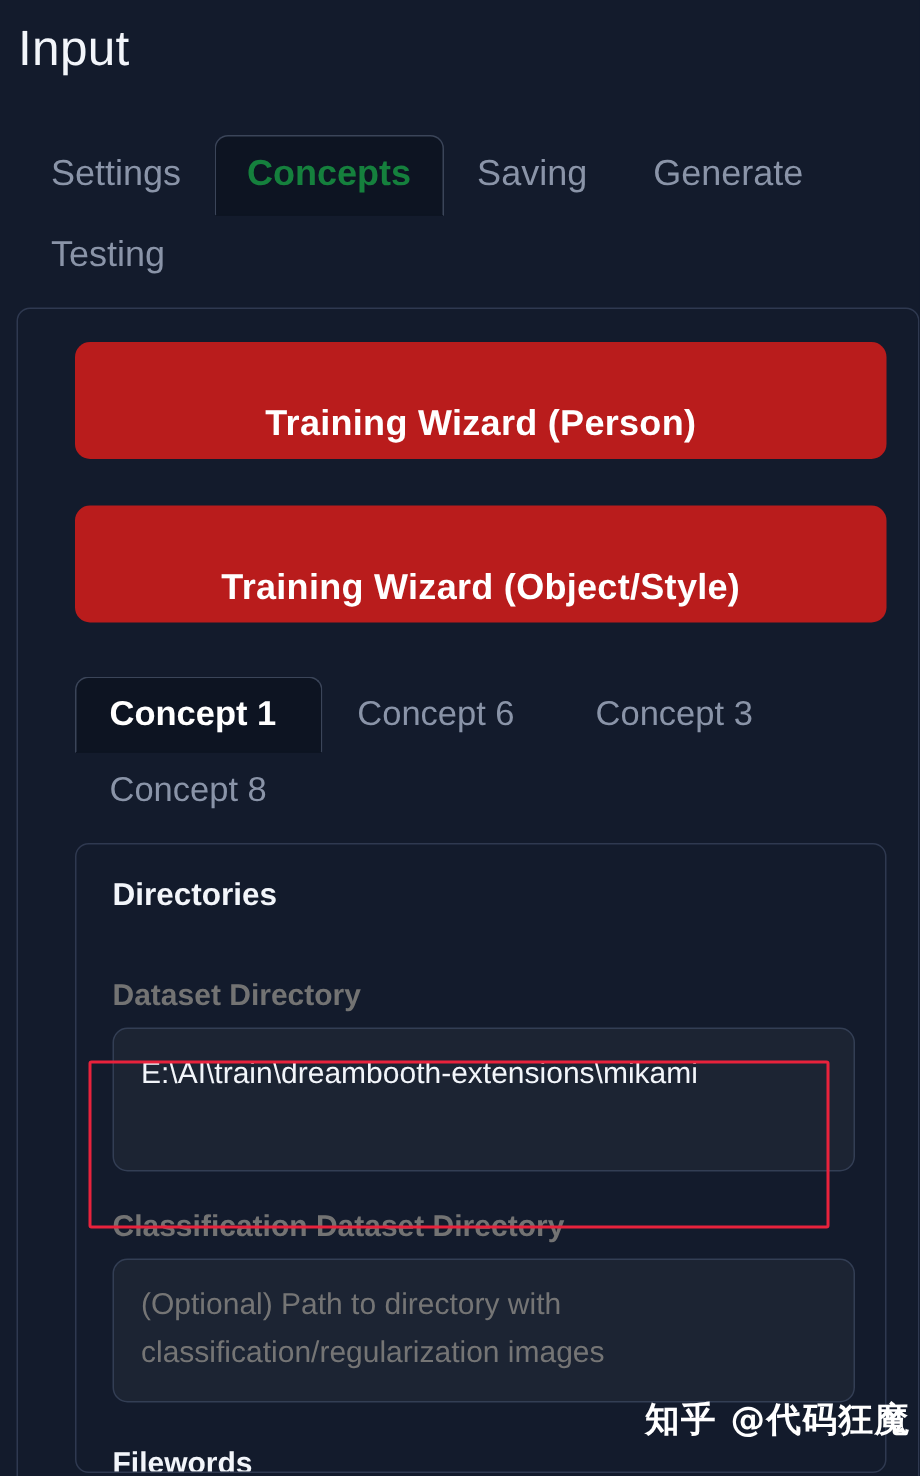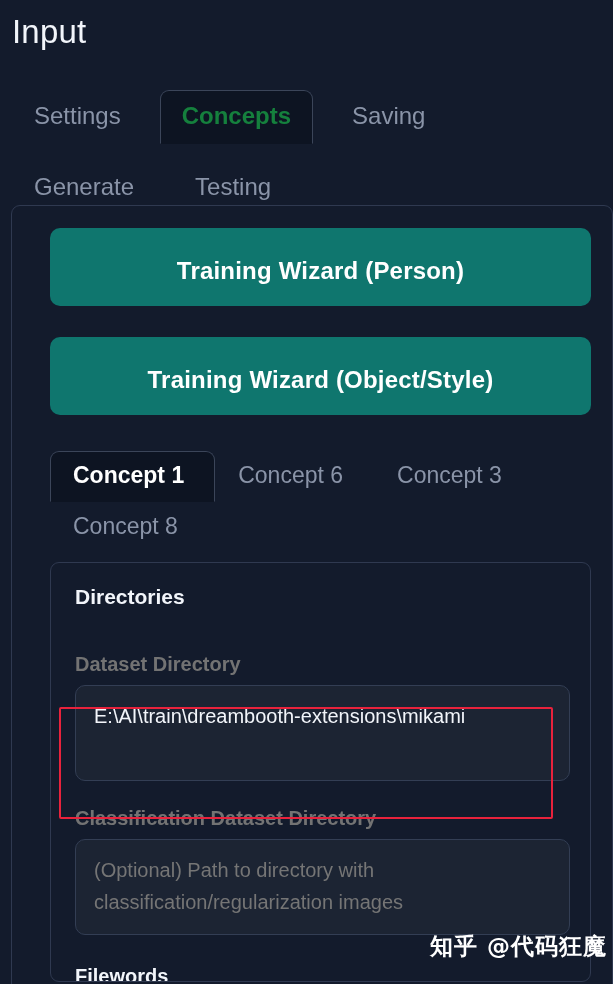--- a/index.html
+++ b/index.html
@@ -32,21 +32,20 @@
   
   .tabstrip {
     position: absolute;
     left: 12px;
     top: 90px;
     width: 589px;
     display: flex;
     flex-wrap: wrap;
     align-items: flex-start;
     row-gap: 0px;
-    gap: 17px;
   }
 
   .tab {
     font-size: 24px;
     line-height: 28px;
     color: #8a94a8;
     padding: 11px 21px 13px 21px;
     border: 1px solid transparent;
     border-radius: 9px 9px 0 0;
     cursor: pointer;
@@ -77,32 +76,32 @@
 
   .panel-inner-pad {
     padding: 22px 38px 0 38px;
   }
 
   
   .wizard-btn {
     display: block;
     width: 541px;
     height: 78px;
-    background: #0f766e;
+    background: #b91c1c;
     border: none;
     border-radius: 10px;
     color: #ffffff;
     font-family: "Liberation Sans", sans-serif;
     font-size: 24px;
     font-weight: 700;
     letter-spacing: 0.2px;
     cursor: pointer;
     text-align: center;
     line-height: 78px;
-    padding: 4px;
+    padding: 16px;
   }
 
   .wizard-btn + .wizard-btn {
     margin-top: 31px;
   }
 
   
   .concept-tabstrip {
     margin-top: 36px;
     display: flex;

